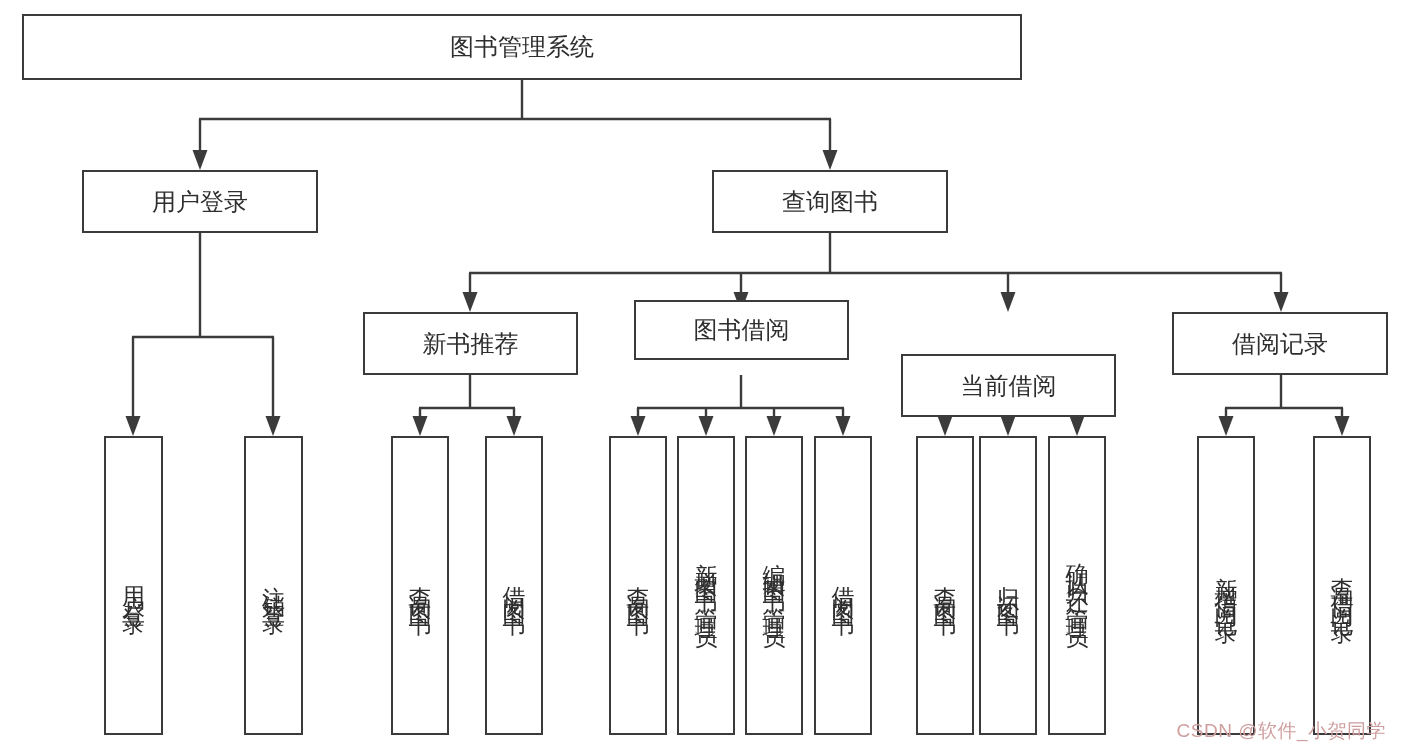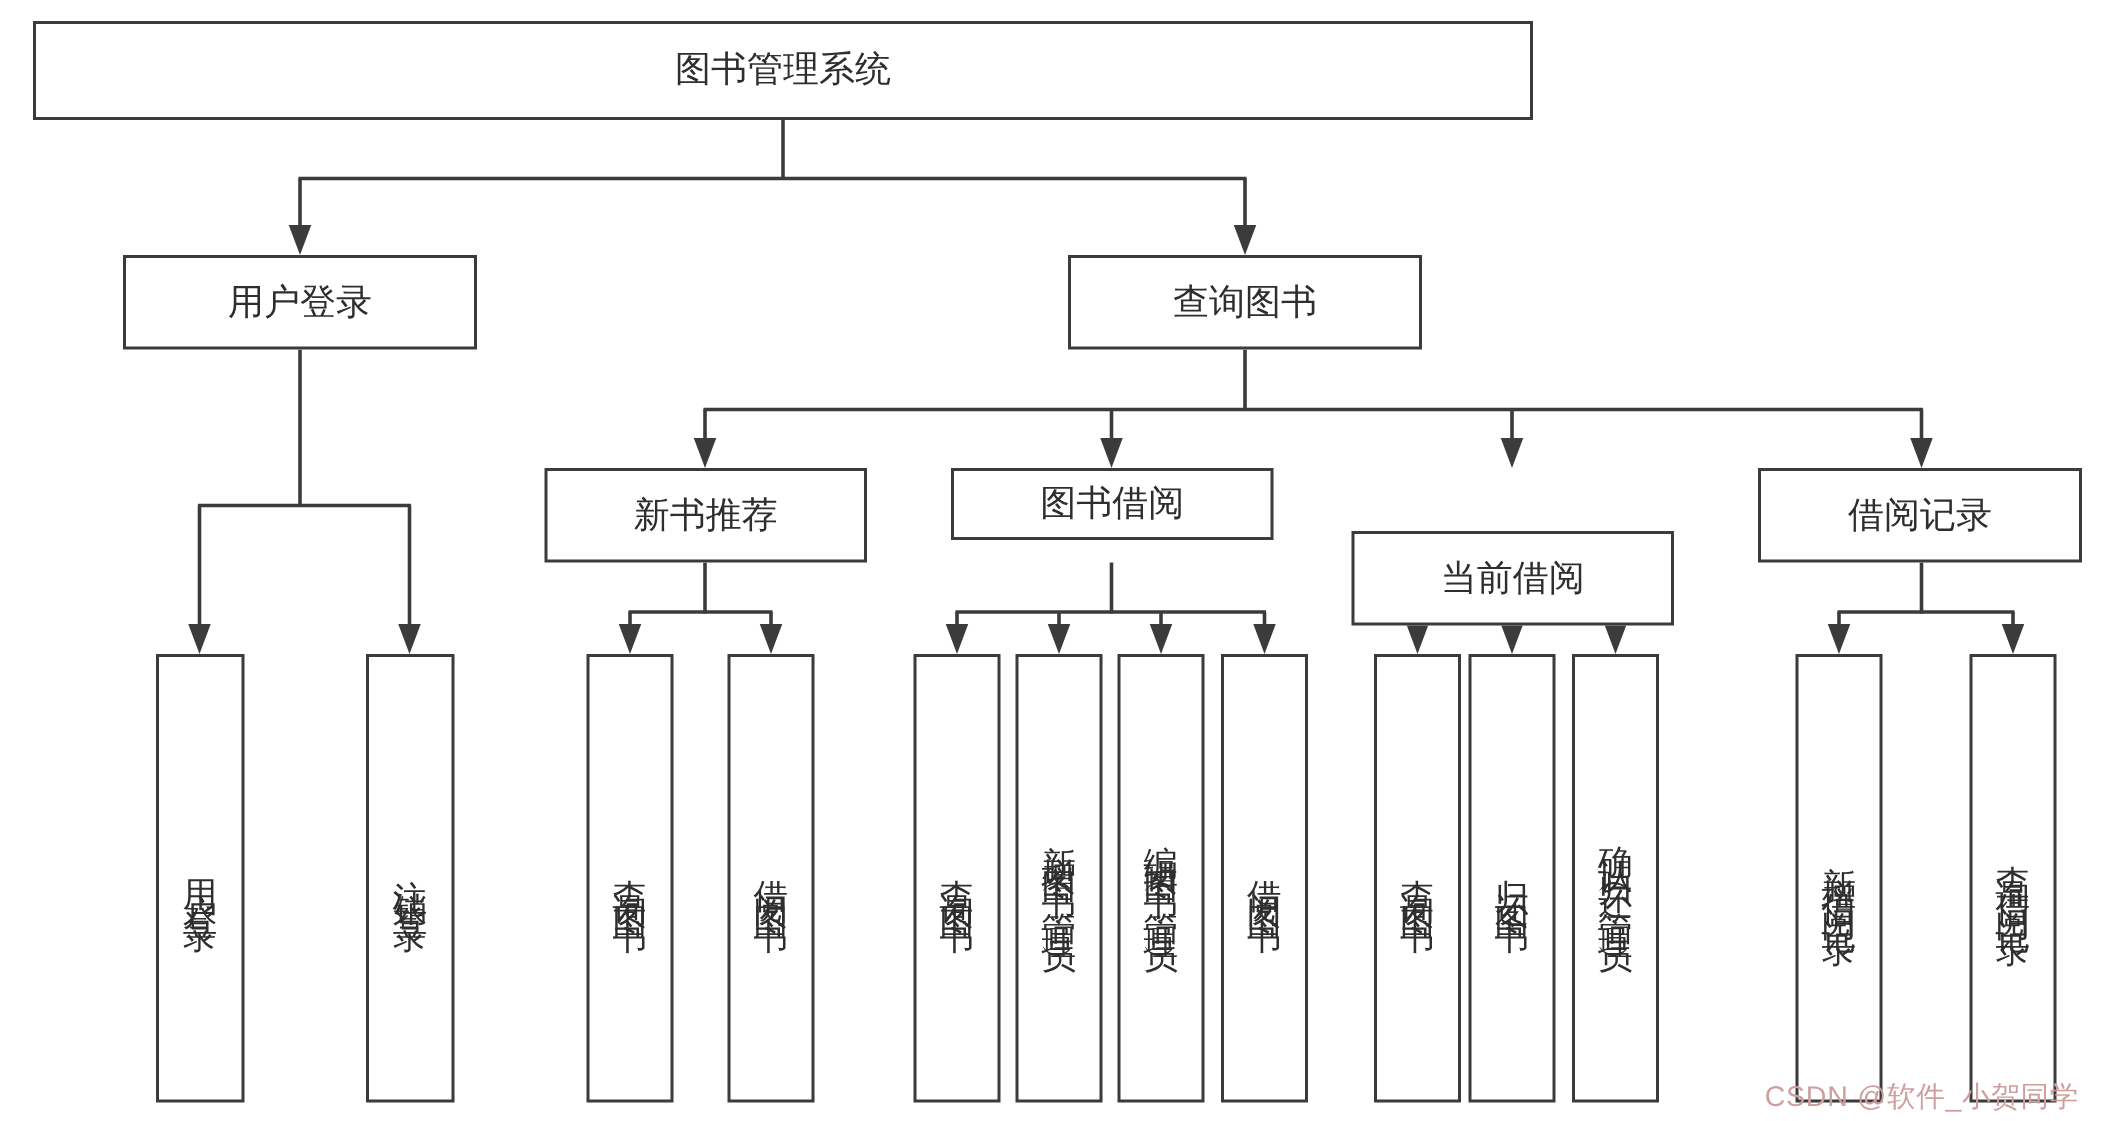--- a/index.html
+++ b/index.html
@@ -92,21 +92,21 @@
       <polygon points="1226,436 1218.5,416 1233.5,416" fill="#3b3b3b"></polygon>
       <polygon points="1342,436 1334.5,416 1349.5,416" fill="#3b3b3b"></polygon>
     </svg>
 
   <div class="box" style="left:22px;top:14px;width:1000px;height:66px;">图书管理系统</div>
 
   <div class="box" style="left:82px;top:170px;width:236px;height:63px;">用户登录</div>
   <div class="box" style="left:712px;top:170px;width:236px;height:63px;">查询图书</div>
 
   <div class="box" style="left:363px;top:312px;width:215px;height:63px;">新书推荐</div>
-  <div class="box" style="left:634px;top:312px;width:215px;height:48px;">图书借阅</div>
+  <div class="box" style="left:634px;top:300px;width:215px;height:60px;">图书借阅</div>
   <div class="box" style="left:901px;top:312px;width:215px;height:63px;margin-top:42px;">当前借阅</div>
   <div class="box" style="left:1172px;top:312px;width:216px;height:63px;">借阅记录</div>
 
   <div class="box leaf" style="left:104px;top:436px;width:59px;height:299px;">
     <span>用户登录</span>
   </div>
   <div class="box leaf" style="left:244px;top:436px;width:59px;height:299px;">
     <span>注销登录</span>
   </div>
 

